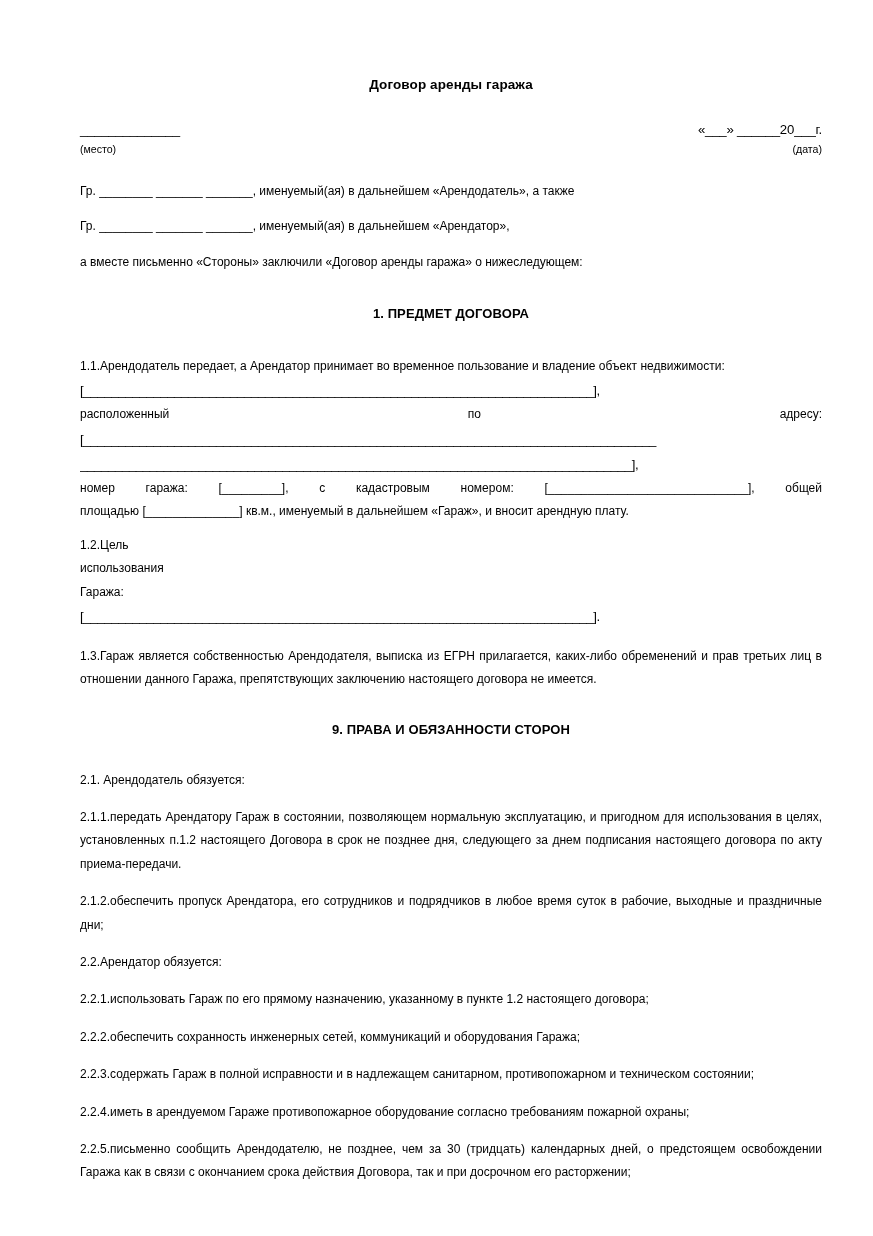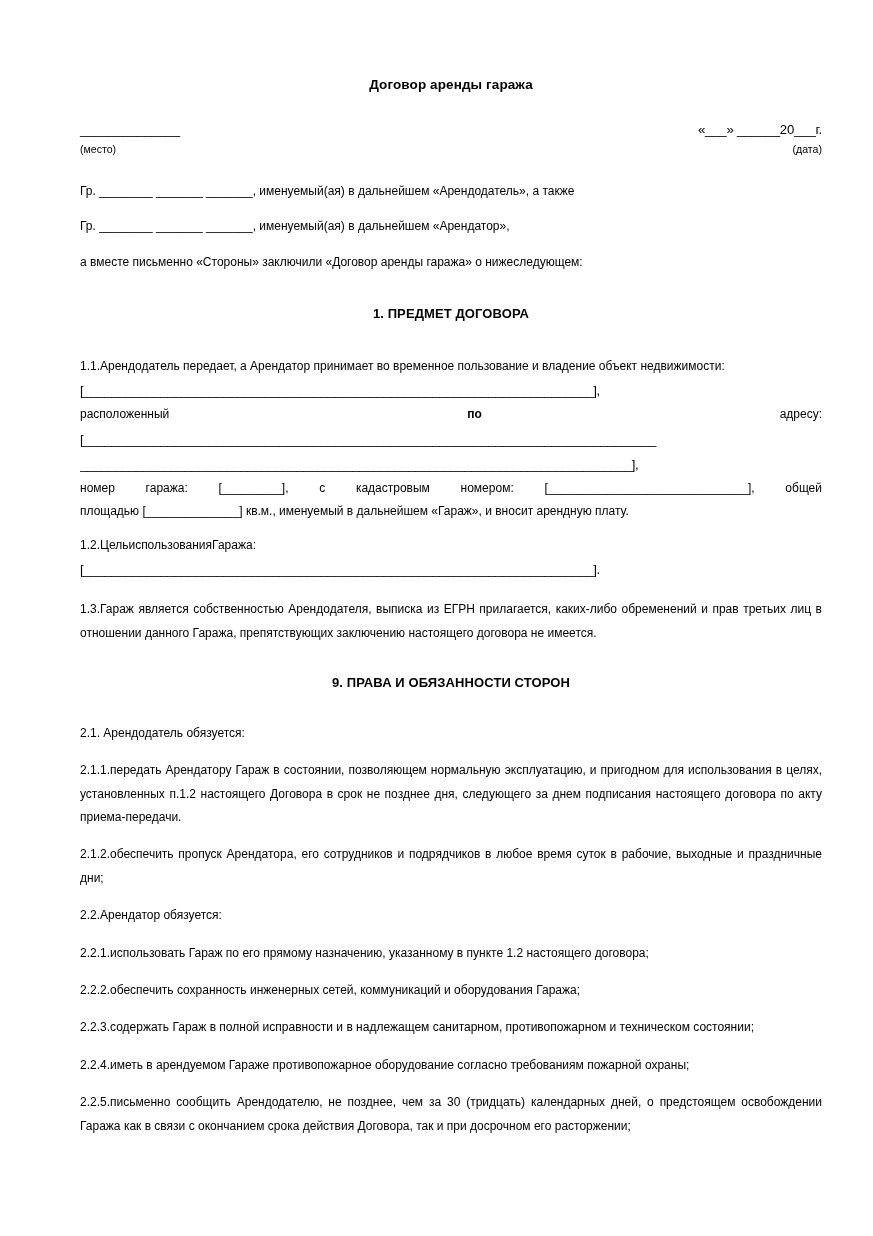--- a/index.html
+++ b/index.html
@@ -138,35 +138,35 @@
   <div class="section-heading">1. ПРЕДМЕТ ДОГОВОРА</div>
 
   <div class="spacer-20"></div>
 
   <p class="para">1.1.Арендодатель передает, а Арендатор принимает во временное пользование и владение объект недвижимости:</p>
 
   <span class="fill-line">[_________________________________________________________________________],</span>
 
   <p class="para forced" style="display: flex; justify-content: space-between; white-space: nowrap;">
       <span style="display: inline-block;">расположенный</span>
-      <span style="display: inline-block; font-weight: bold;">по</span>
+      <span style="display: inline-block;">по</span>
       <span style="display: inline-block;">адресу:</span>
     </p>
 
   <span class="fill-line">[__________________________________________________________________________________</span>
 
   <span class="fill-line">_______________________________________________________________________________],</span>
 
   <p class="para forced">номер гаража: [_________], с кадастровым номером: [______________________________], общей</p>
 
   <p class="para left">площадью [______________] кв.м., именуемый в дальнейшем «Гараж», и вносит арендную плату.</p>
 
   <div class="spacer-10"></div>
 
-  <p class="para forced" style="display: flex; justify-content: flex-start; white-space: nowrap;">
+  <p class="para forced" style="display: flex; justify-content: space-between; white-space: nowrap; flex-direction: column;">
       <span style="display: inline-block;">1.2.Цель</span>
       <span style="display: inline-block;">использования</span>
       <span style="display: inline-block;">Гаража:</span>
     </p>
 
   <span class="fill-line">[_________________________________________________________________________].</span>
 
   <div class="spacer-16"></div>
 
   <p class="para">1.3.Гараж является собственностью Арендодателя, выписка из ЕГРН прилагается, каких-либо обременений и прав третьих лиц в отношении данного Гаража, препятствующих заключению настоящего договора не имеется.</p>

